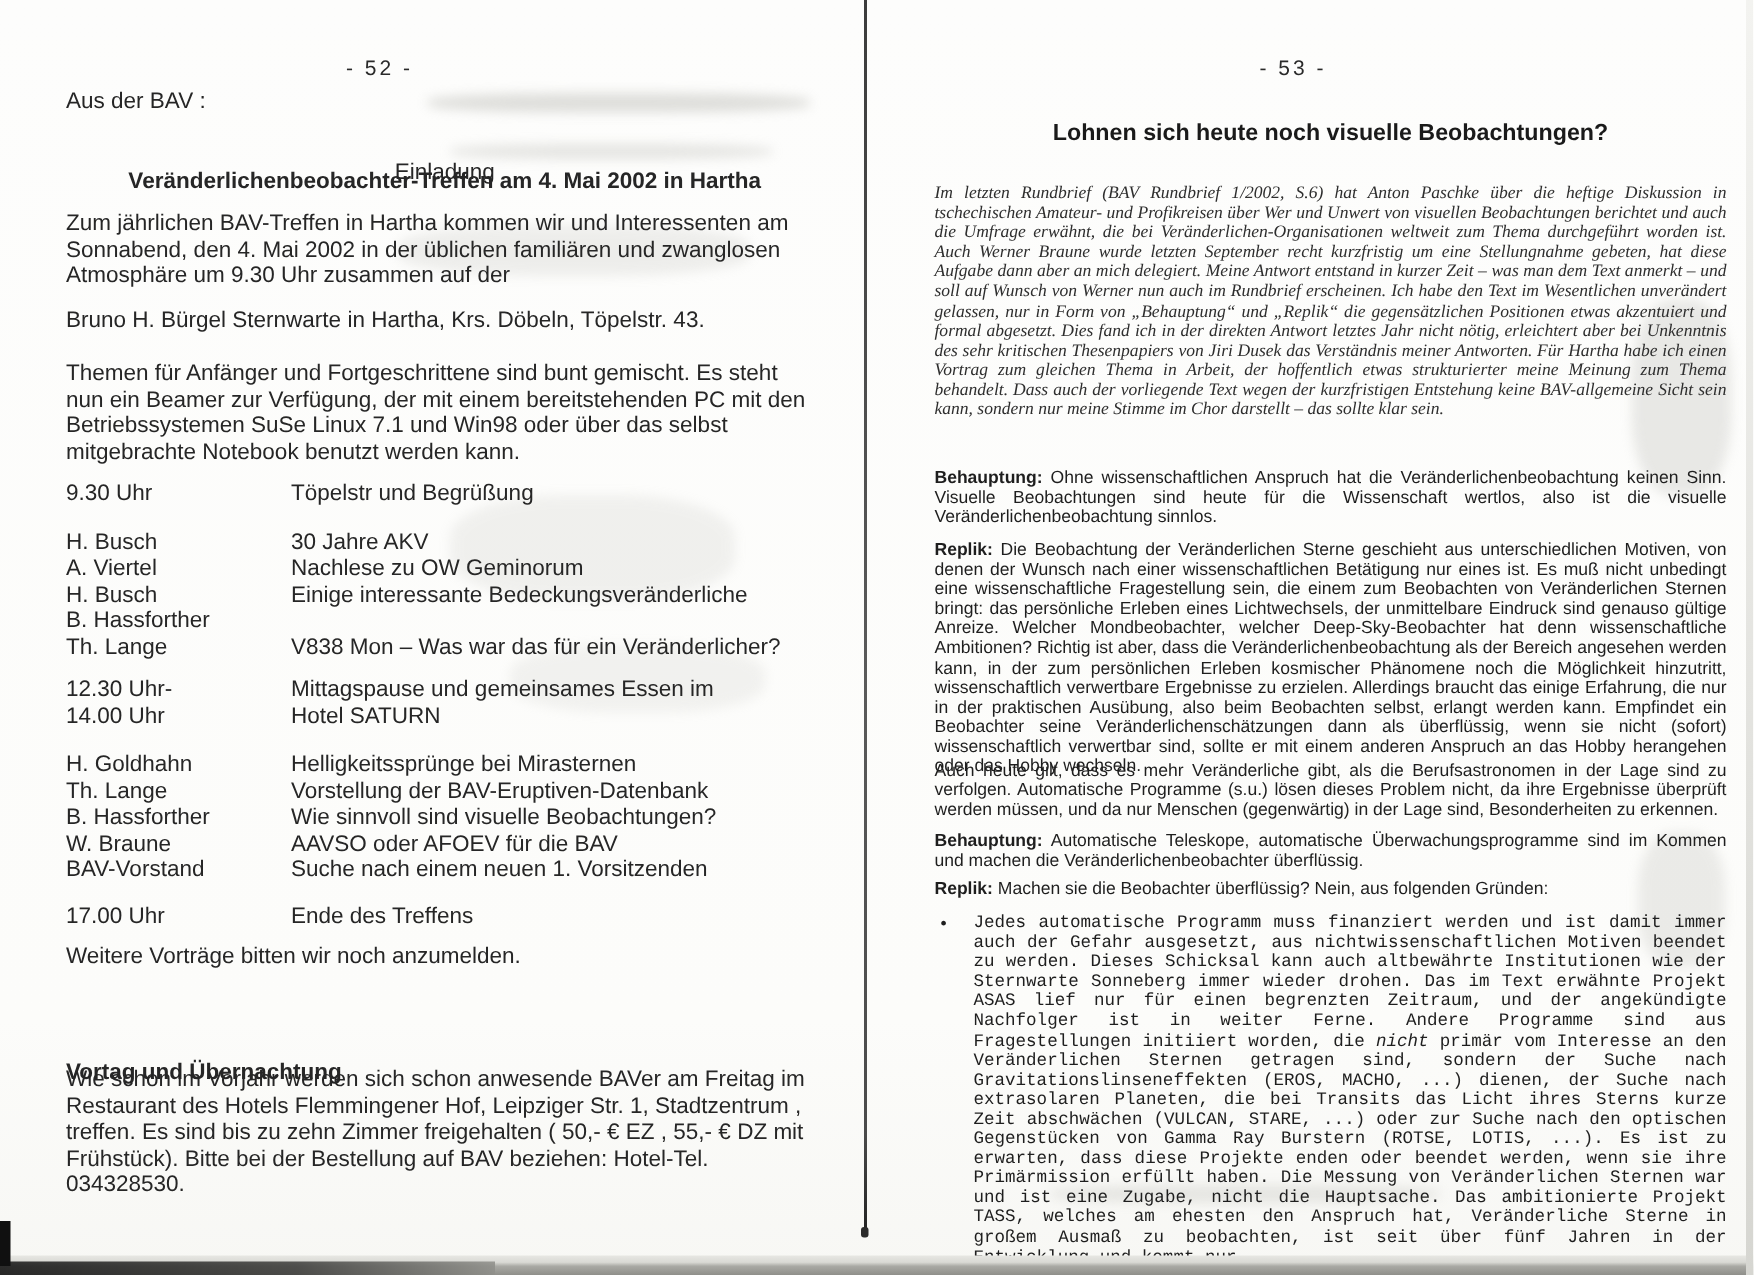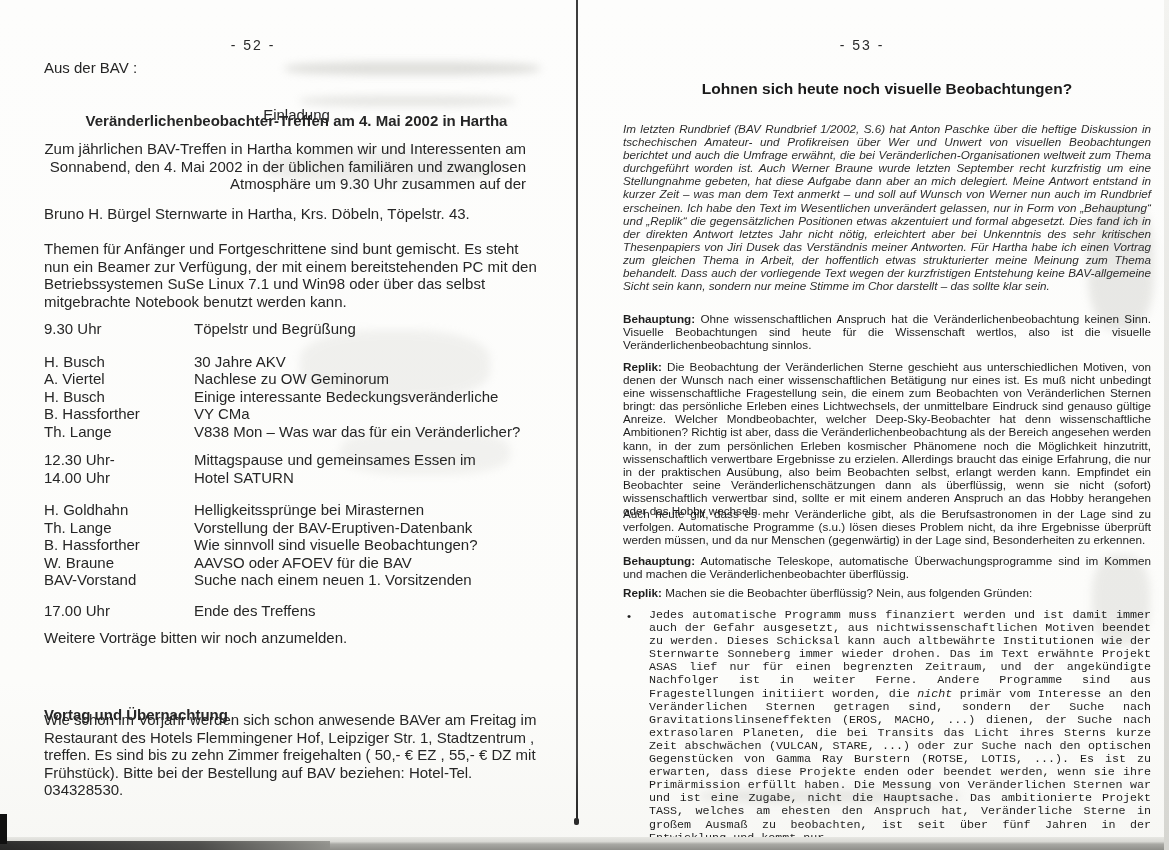--- a/index.html
+++ b/index.html
@@ -26,21 +26,21 @@
   .bold{font-weight:bold;margin-top:24px;}
   .center{text-align:center;}
   .schedule-row{display:flex;}
   .schedule-row .who{width:150px;flex:none;}
   .schedule-row .what{flex:1;}
   .gap-lg{margin-top:15px;}
   .gap-md{margin-top:11px;}
   
   .rp{position:absolute;left:623px;width:528px;font-size:11.7px;line-height:13.1px;
       text-align:justify;color:#1e1e1e;}
-  .rp.italic{font-style:italic;color:#2e2e2e;}
+  .rp.italic{font-style:italic;color:#2e2e2e;font-family:Liberation Serif, serif;}
   .rp-head{position:absolute;left:623px;width:528px;text-align:center;font-weight:bold;
       font-size:15.5px;color:#1a1a1a;}
   .lead{font-weight:bold;}
   .bullet{display:flex;}
   .bullet .marker{width:22px;flex:none;padding-left:4px;}
   .bullet .btxt{flex:1;font-family:Liberation Mono, monospace;}
   .em{font-style:italic;}
 </style>
 </head>
 <body>
@@ -58,21 +58,21 @@
   <div class="smudge" style="left:1092px;top:555px;width:58px;height:90px;opacity:.26;"></div>
   <div class="smudge" style="left:700px;top:790px;width:260px;height:12px;opacity:.3;"></div>
 
   <div class="pagenum" style="left:178px;top:37px;">-  52  -</div>
 
   <div class="lp" style="left:44px;top:59px;">Aus der BAV :</div>
 
   <div class="lp bold center" style="left:44px;top:88px;width:505px;">Veränderlichenbeobachter-Treffen am 4. Mai 2002 in Hartha</div>
   <div class="lp center" style="left:44px;top:106px;width:505px;">Einladung</div>
 
-  <div class="lp" style="left:44px;top:140px;width:482px;text-align:right;">Zum jährlichen BAV-Treffen in Hartha kommen wir und Interessenten am Sonnabend, den 4. Mai 2002 in der üblichen familiären und zwanglosen Atmosphäre um 9.30 Uhr zusammen auf der</div>
+  <div class="lp" style="left:44px;top:140px;width:482px;">Zum jährlichen BAV-Treffen in Hartha kommen wir und Interessenten am Sonnabend, den 4. Mai 2002 in der üblichen familiären und zwanglosen Atmosphäre um 9.30 Uhr zusammen auf der</div>
 
   <div class="lp" style="left:44px;top:205px;width:505px;">Bruno H. Bürgel Sternwarte  in Hartha, Krs. Döbeln, Töpelstr. 43.</div>
 
   <div class="lp" style="left:44px;top:240px;width:494px;">Themen für Anfänger und Fortgeschrittene sind bunt gemischt.  Es steht nun ein Beamer zur Verfügung, der mit einem bereitstehenden PC mit den Betriebssystemen SuSe Linux 7.1 und Win98 oder über das selbst mitgebrachte Notebook benutzt  werden kann.</div>
 
   <div class="lp" style="left:44px;top:320px;width:505px;">
     <div class="schedule-row">
       <span class="who">9.30 Uhr</span>
       <span class="what">Töpelstr und Begrüßung</span>
     </div>
@@ -83,21 +83,20 @@
     <div class="schedule-row">
       <span class="who">A. Viertel</span>
       <span class="what">Nachlese zu OW Geminorum</span>
     </div>
     <div class="schedule-row">
       <span class="who">H. Busch</span>
       <span class="what">Einige interessante Bedeckungsveränderliche</span>
     </div>
     <div class="schedule-row">
       <span class="who">B. Hassforther</span>
-      <span class="what">VY CMa</span>
     </div>
     <div class="schedule-row">
       <span class="who">Th. Lange</span>
       <span class="what">V838 Mon – Was war das für ein Veränderlicher?</span>
     </div>
     <div class="schedule-row gap-md">
       <span class="who">12.30 Uhr-</span>
       <span class="what">Mittagspause und gemeinsames Essen im</span>
     </div>
     <div class="schedule-row">

